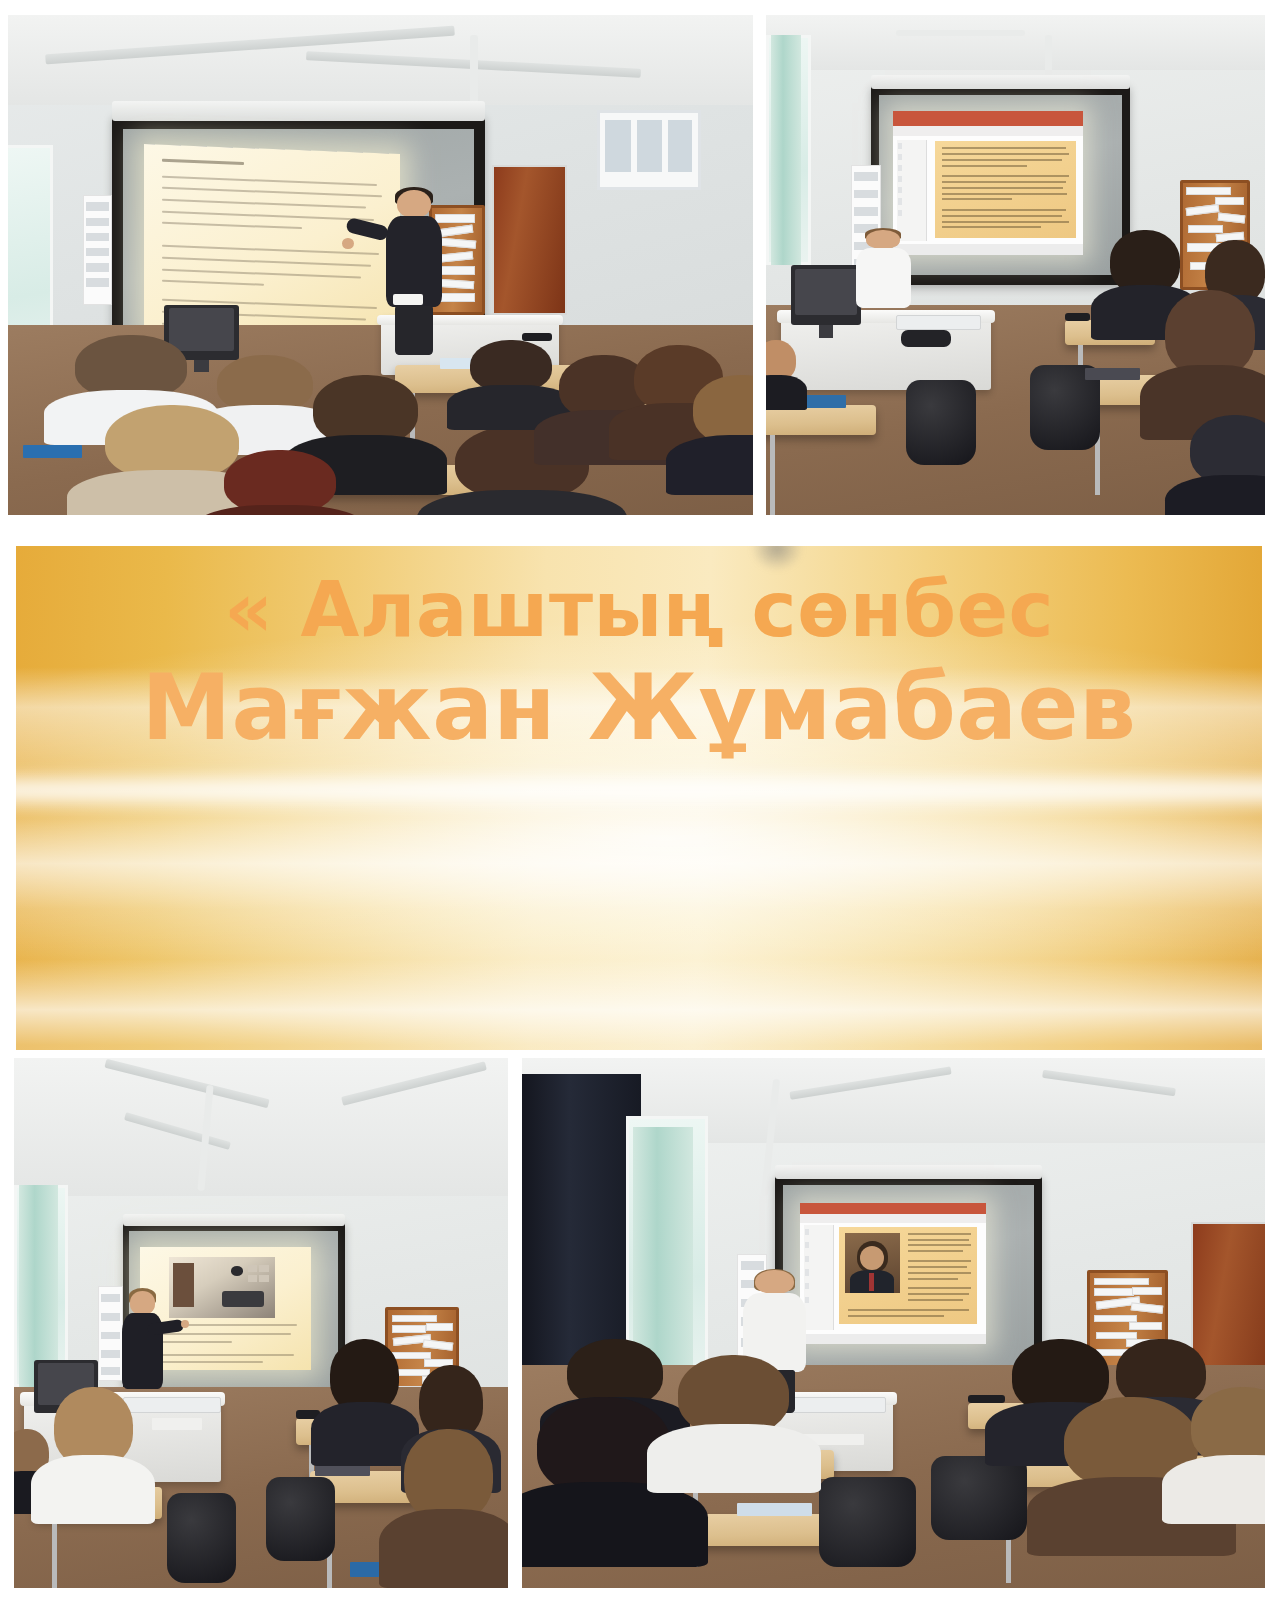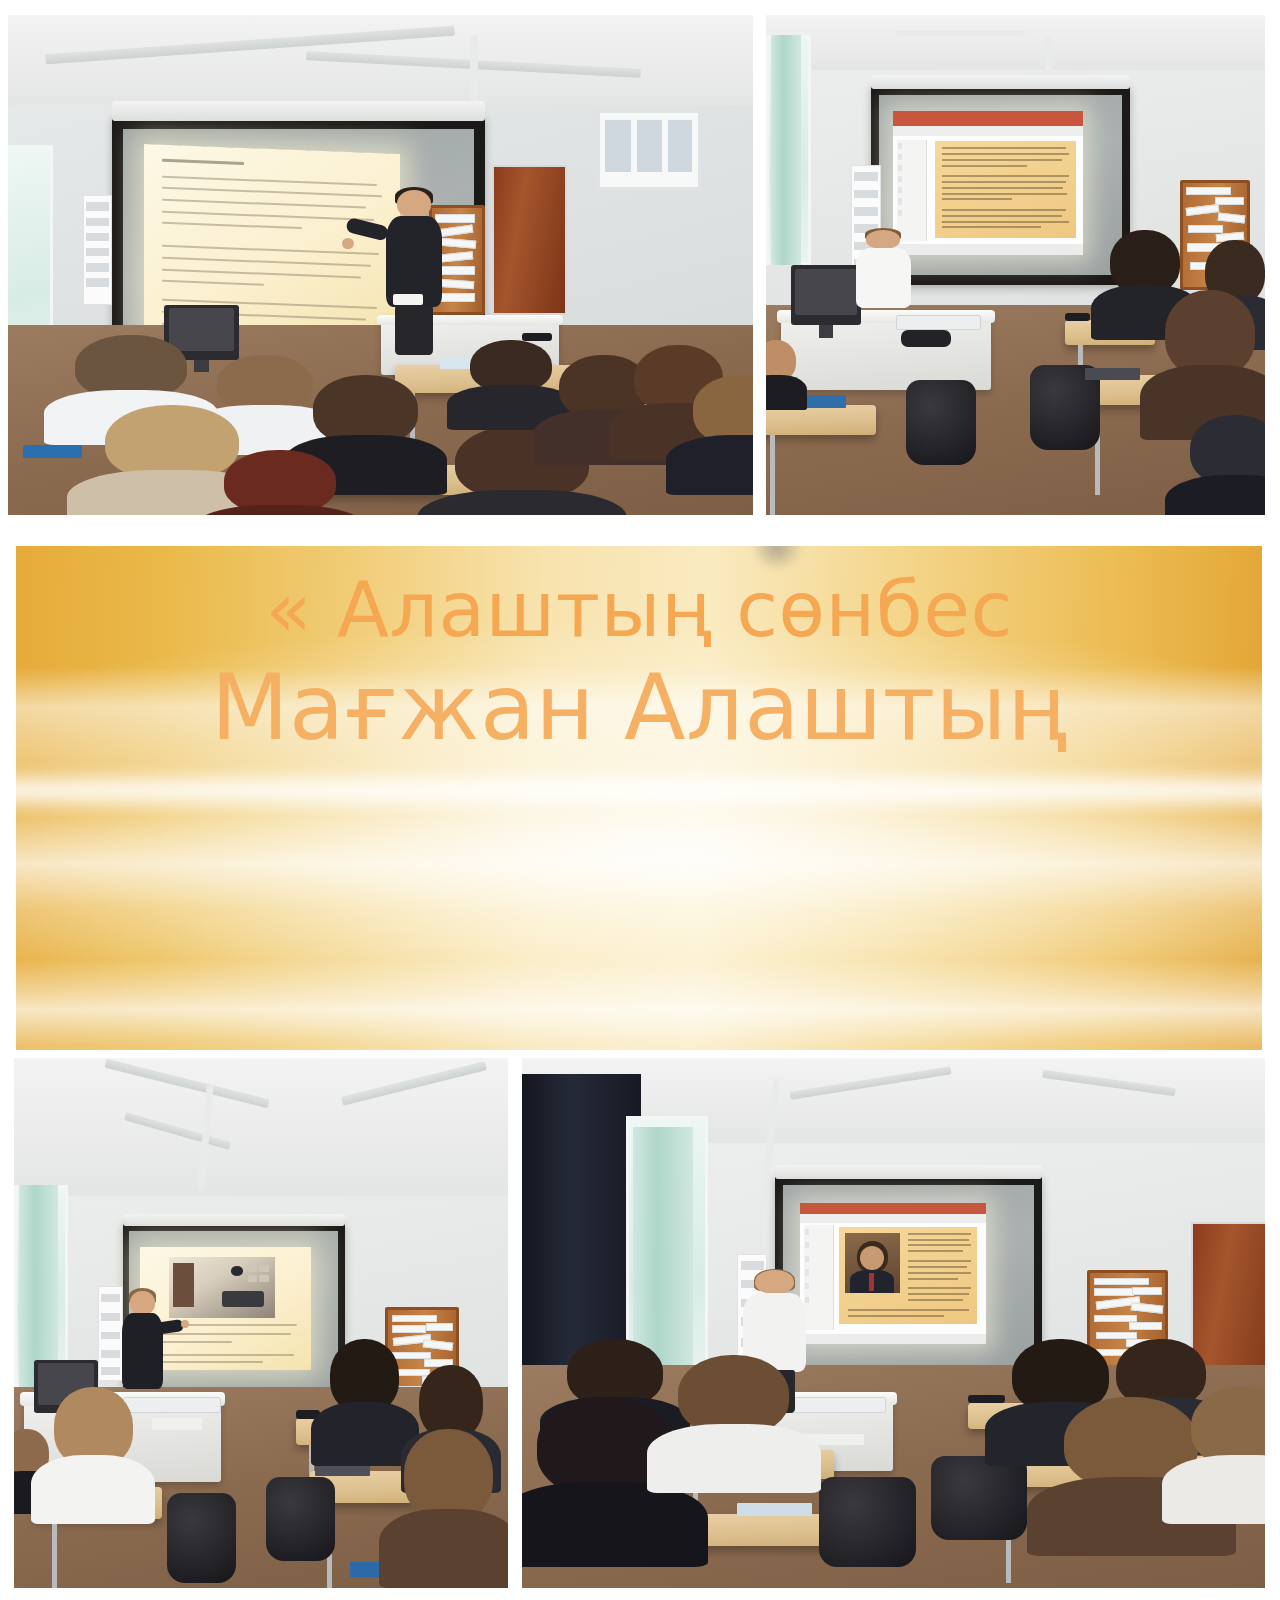--- a/index.html
+++ b/index.html
@@ -139,21 +139,21 @@
   }
   #banner .smudge {
     position:absolute; left:59%; top:-4%; width:4.2%; height:9%;
     background: radial-gradient(ellipse at center, rgba(120,120,120,.55), rgba(150,150,150,0) 70%);
     filter: blur(3px);
   }
   #title {
     position:absolute; left:0; right:0; top:4.5%;
     text-align:center;
     font-family:"DejaVu Sans", sans-serif;
-    font-weight:400;
+    font-weight:700;
     color:#f5a851;
     line-height:1.07;
     letter-spacing:.5px;
   }
   #title .l1 { display:block; font-size:76px; }
   #title .l2 { display:block; font-size:76px; }
   #title .l3 { display:block; font-size:90px; margin-top:10px; color:#f6b064; }
 </style>
 </head>
 <body>
@@ -421,21 +421,21 @@
           <div class="body" style="background:#1c1c24;"></div>
         </div>
     </div>
   </div>
 
   <div id="banner" style="left:16px; top:546px; width:1246px; height:504px;">
     <div class="shine"></div>
     <div class="smudge"></div>
     <div id="title">
       <span class="l1">«  Алаштың сөнбес</span>
-      <span class="l3">Мағжан Алаштың</span>
+      <span class="l3">Мағжан Жұмабаев</span>
     </div>
   </div>
 
   <div class="photo" id="p3" style="left:14px; top:1058px; width:494px; height:530px;">
     <div class="scene">
       <div class="wall" style="inset:0; background:linear-gradient(170deg,#f1f3f2 0%,#e5e8e7 45%,#d8dcdb 100%);"></div>
       <div class="ceiling" style="left:0;right:0;top:0;height:26%;"></div>
       <div class="beam" style="left:18%;top:4%;width:34%;height:9px;transform:rotate(14deg);"></div>
       <div class="beam" style="left:22%;top:13%;width:22%;height:8px;transform:rotate(16deg);"></div>
       <div class="beam" style="left:66%;top:4%;width:30%;height:9px;transform:rotate(-14deg);"></div>

